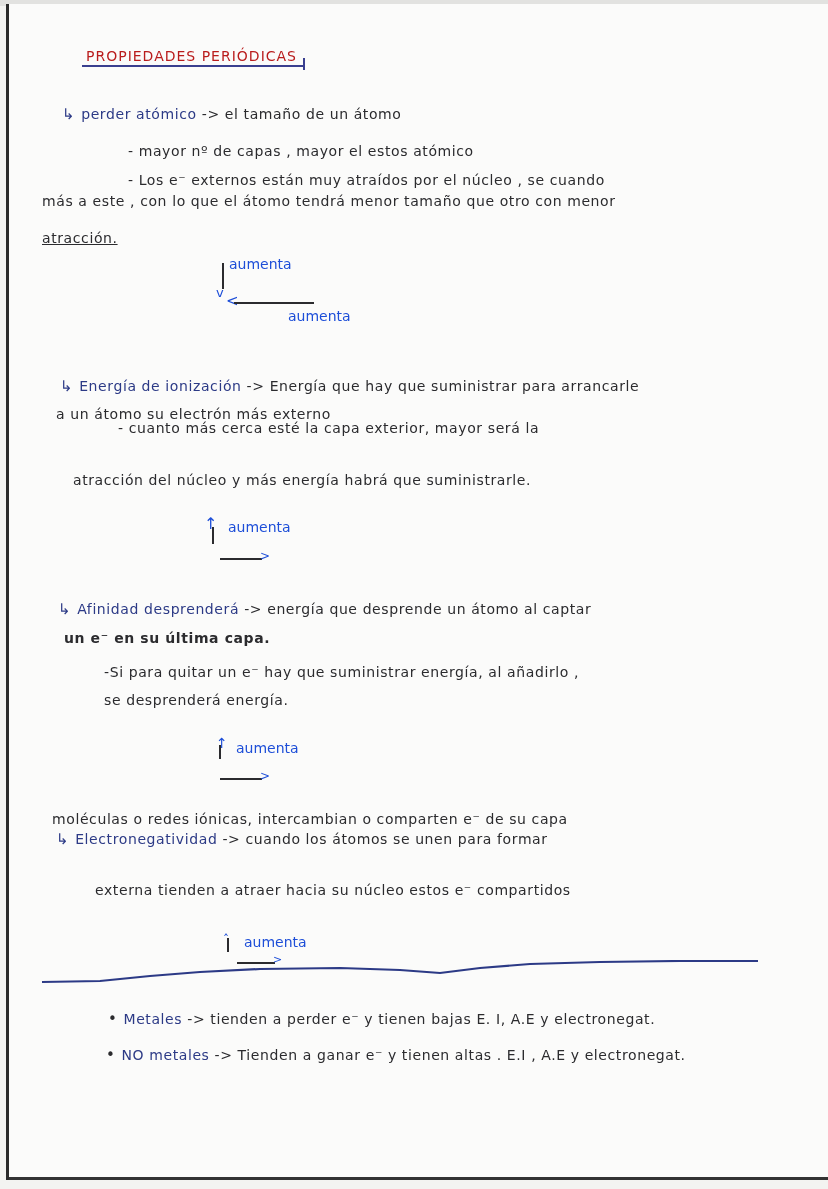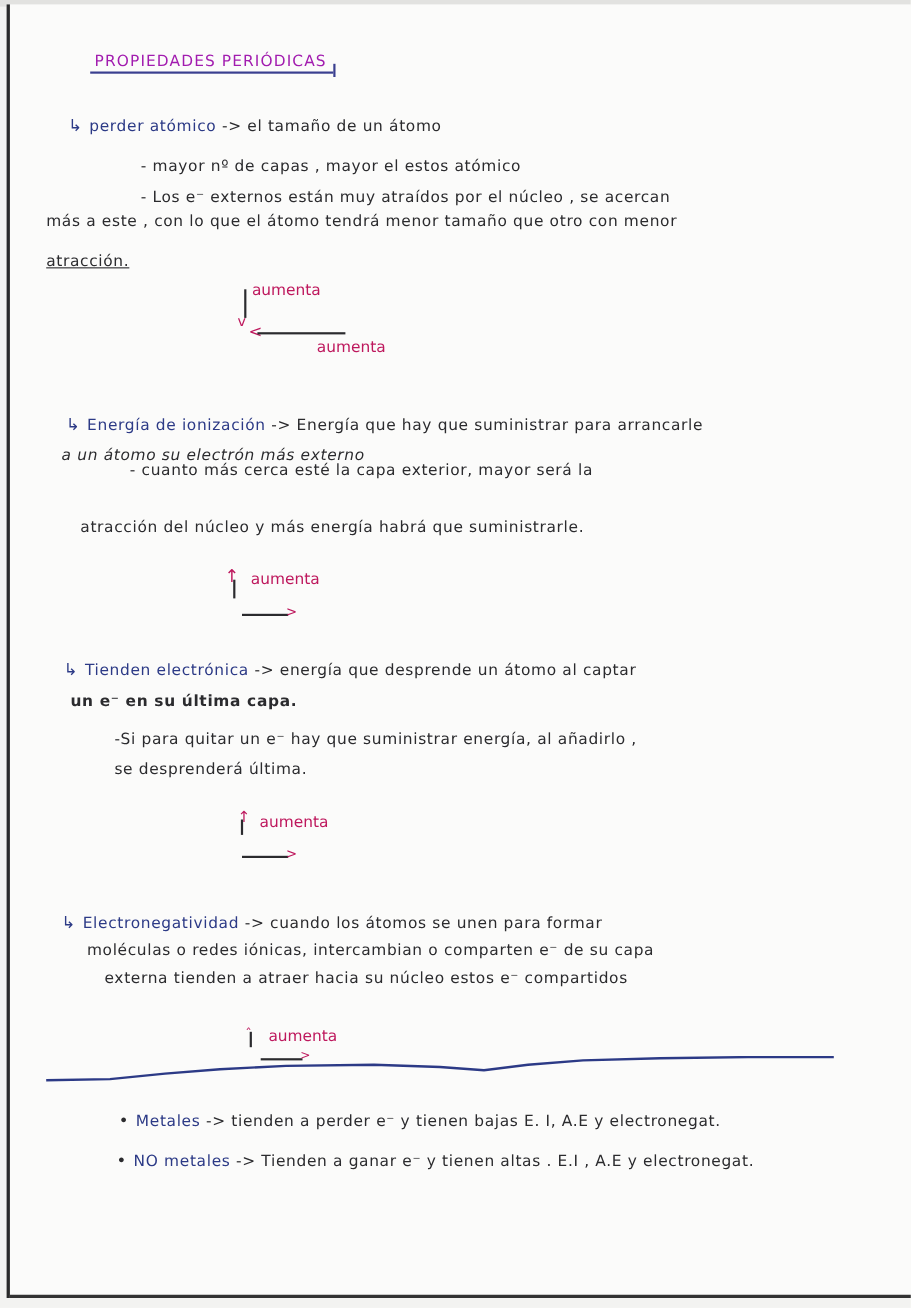--- a/index.html
+++ b/index.html
@@ -12,94 +12,94 @@
   .page {
     position: absolute; left: 6px; top: 4px; width: 822px; height: 1176px;
     background: #fbfbfa;
     border-left: 3px solid #2a2a2a;
     box-shadow: inset 0 -3px 0 #333;
   }
   .top-shadow { position:absolute; left:0; top:0; width:828px; height:6px; background:#e2e2e0; }
   .line { position: absolute; white-space: nowrap; color: #2b2b2e; font-size: 14px; letter-spacing: 0.6px; }
   .blue { color: #2c3a86; }
   .title {
-    position:absolute; left: 82px; top: 48px; font-size: 14px; letter-spacing: 1px; color:#a21caf;
+    position:absolute; left: 82px; top: 48px; font-size: 14px; letter-spacing: 1px; color:#b91c1c;
     border-bottom: 2px solid #3a3f8f; padding: 0 6px 1px 4px;
   }
   .title::after { content:""; position:absolute; right:-2px; top:10px; width:2px; height:12px; background:#3a3f8f; }
   .heading-arrow { font-size: 15px; margin-right: 6px; }
-  .diagram { position:absolute; color:#be185d; font-size:14px; }
+  .diagram { position:absolute; color:#1d4ed8; font-size:14px; }
   .vbar { position:absolute; width:2px; background:#2b2b2e; }
   .hbar { position:absolute; height:2px; background:#2b2b2e; }
   .divider { position:absolute; left: 40px; top: 960px; width: 720px; height: 30px; }
   .bullet { font-size: 15px; margin-right: 6px; }
 </style>
 </head>
 <body>
 
 <div class="top-shadow"></div>
 <div class="page"></div>
 
 <div class="title">PROPIEDADES PERIÓDICAS</div>
 
 <div class="line" style="left:62px; top:105px;">
   <span class="blue heading-arrow">↳</span><span class="blue">perder atómico</span>
   <span>-&gt; el tamaño de un átomo</span>
 </div>
 <div class="line" style="left:128px; top:143px;">- mayor nº de capas , mayor el estos atómico</div>
-<div class="line" style="left:128px; top:172px;">- Los e⁻ externos están muy atraídos por el núcleo , se acercan</div>
+<div class="line" style="left:128px; top:172px;">- Los e⁻ externos están muy atraídos por el núcleo , se cuando</div>
 <div class="line" style="left:42px; top:193px;">más a este , con lo que el átomo tendrá menor tamaño que otro con menor</div>
 <div class="line" style="left:42px; top:230px;text-decoration:underline;">atracción.</div>
 
 <div>
   <div class="vbar" style="left:222px; top:263px; height:26px;"></div>
   <div class="diagram" style="left:216px; top:285px; font-size:13px;">v</div>
   <div class="diagram" style="left:229px; top:256px;">aumenta</div>
   <div class="diagram" style="left:226px; top:292px; font-size:15px;">&lt;</div>
   <div class="hbar" style="left:234px; top:302px; width:80px;"></div>
   <div class="diagram" style="left:288px; top:308px;">aumenta</div>
 </div>
 
 <div class="line" style="left:60px; top:377px;">
   <span class="blue heading-arrow">↳</span><span class="blue">Energía de ionización</span>
   <span>-&gt; Energía que hay que suministrar para arrancarle</span>
 </div>
-<div class="line" style="left:56px; top:406px;font-style:italic;">a un átomo su electrón más externo</div>
+<div class="line" style="left:56px; top:406px;">a un átomo su electrón más externo</div>
 <div class="line" style="left:118px; top:420px;">- cuanto más cerca esté la capa exterior, mayor será la</div>
 <div class="line" style="left:60px; top:472px;margin-left:13px;">atracción del núcleo y más energía habrá que suministrarle.</div>
 
 <div>
   <div class="diagram" style="left:204px; top:514px; font-size:16px;">↑</div>
   <div class="vbar" style="left:212px; top:527px; height:17px;"></div>
   <div class="diagram" style="left:228px; top:519px;">aumenta</div>
   <div class="hbar" style="left:220px; top:558px; width:42px;"></div>
   <div class="diagram" style="left:260px; top:549px; font-size:12px;">&gt;</div>
 </div>
 
 <div class="line" style="left:58px; top:600px;">
-  <span class="blue heading-arrow">↳</span><span class="blue">Tienden electrónica</span>
+  <span class="blue heading-arrow">↳</span><span class="blue">Afinidad desprenderá</span>
   <span>-&gt; energía que desprende un átomo al captar</span>
 </div>
 <div class="line" style="left:64px; top:630px;font-weight:bold;">un e⁻ en su última capa.</div>
 <div class="line" style="left:104px; top:664px;">-Si para quitar un e⁻ hay que suministrar energía, al añadirlo ,</div>
-<div class="line" style="left:104px; top:692px;">se desprenderá última.</div>
+<div class="line" style="left:104px; top:692px;">se desprenderá energía.</div>
 
 <div>
   <div class="diagram" style="left:216px; top:735px; font-size:14px;">↑</div>
   <div class="vbar" style="left:219px; top:745px; height:14px;"></div>
   <div class="diagram" style="left:236px; top:740px;">aumenta</div>
   <div class="hbar" style="left:220px; top:778px; width:42px;"></div>
   <div class="diagram" style="left:260px; top:769px; font-size:12px;">&gt;</div>
 </div>
 
 <div class="line" style="left:56px; top:830px;">
   <span class="blue heading-arrow">↳</span><span class="blue">Electronegatividad</span>
   <span>-&gt; cuando los átomos se unen para formar</span>
 </div>
-<div class="line" style="left:52px; top:856px;margin-left:27px;">moléculas o redes iónicas, intercambian o comparten e⁻ de su capa</div>
+<div class="line" style="left:52px; top:811px;">moléculas o redes iónicas, intercambian o comparten e⁻ de su capa</div>
 <div class="line" style="left:52px; top:882px;margin-left:43px;">externa tienden a atraer hacia su núcleo estos e⁻ compartidos</div>
 
 <div>
   <div class="diagram" style="left:223px; top:933px; font-size:12px;">ˆ</div>
   <div class="vbar" style="left:227px; top:938px; height:14px;"></div>
   <div class="diagram" style="left:244px; top:934px;">aumenta</div>
   <div class="hbar" style="left:237px; top:962px; width:38px;"></div>
   <div class="diagram" style="left:273px; top:953px; font-size:11px;">&gt;</div>
 </div>
 

